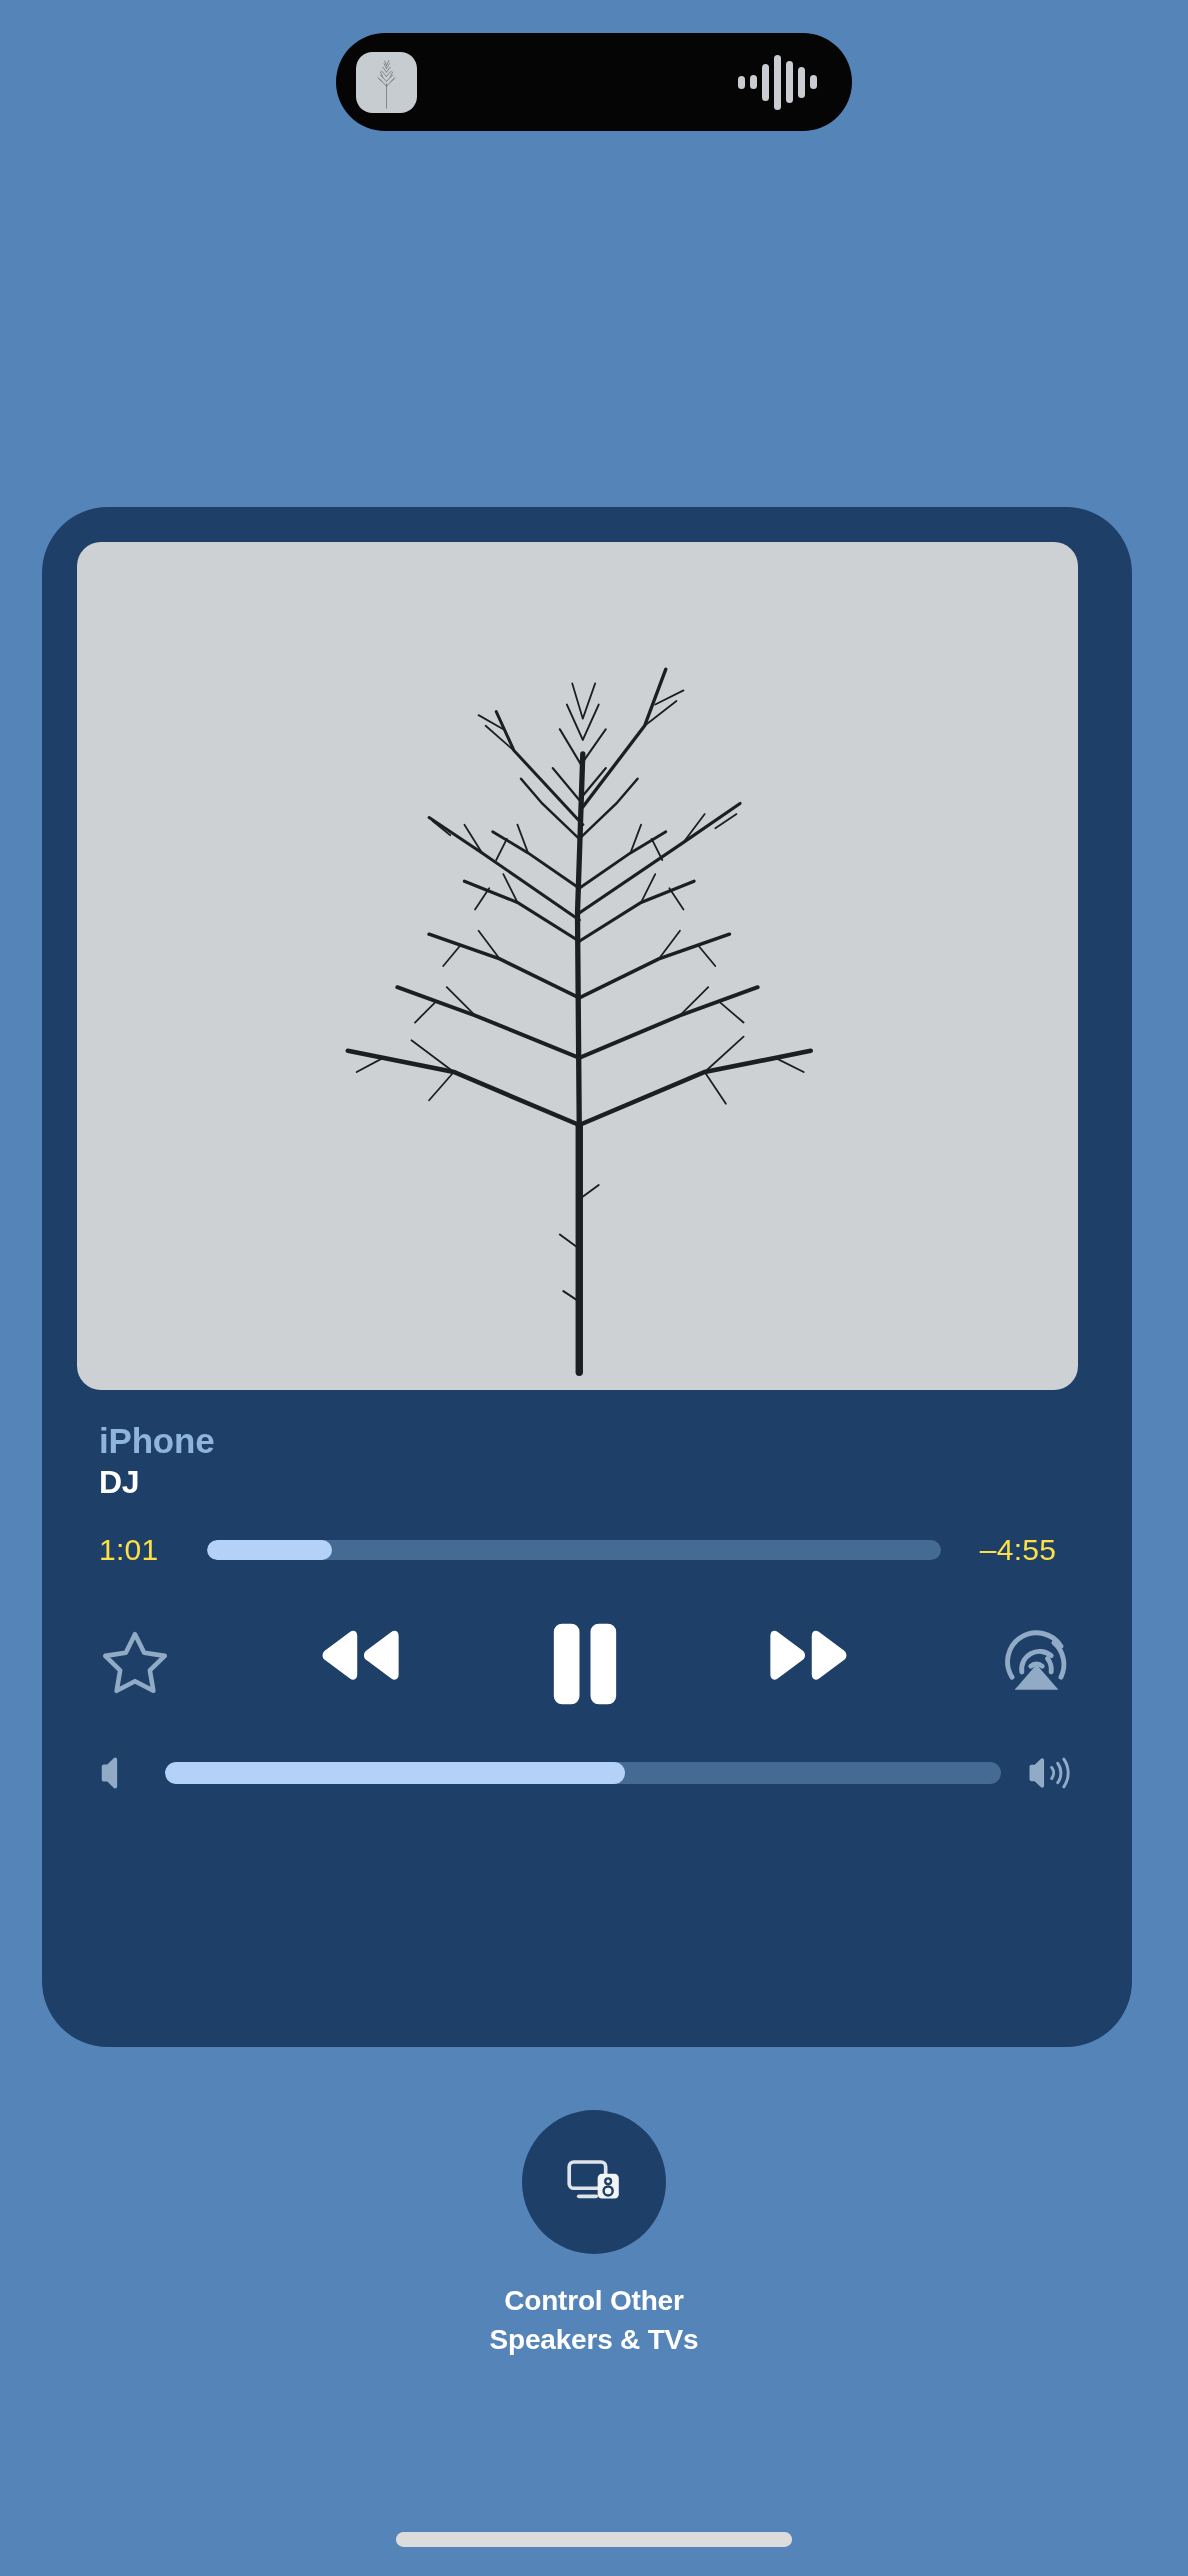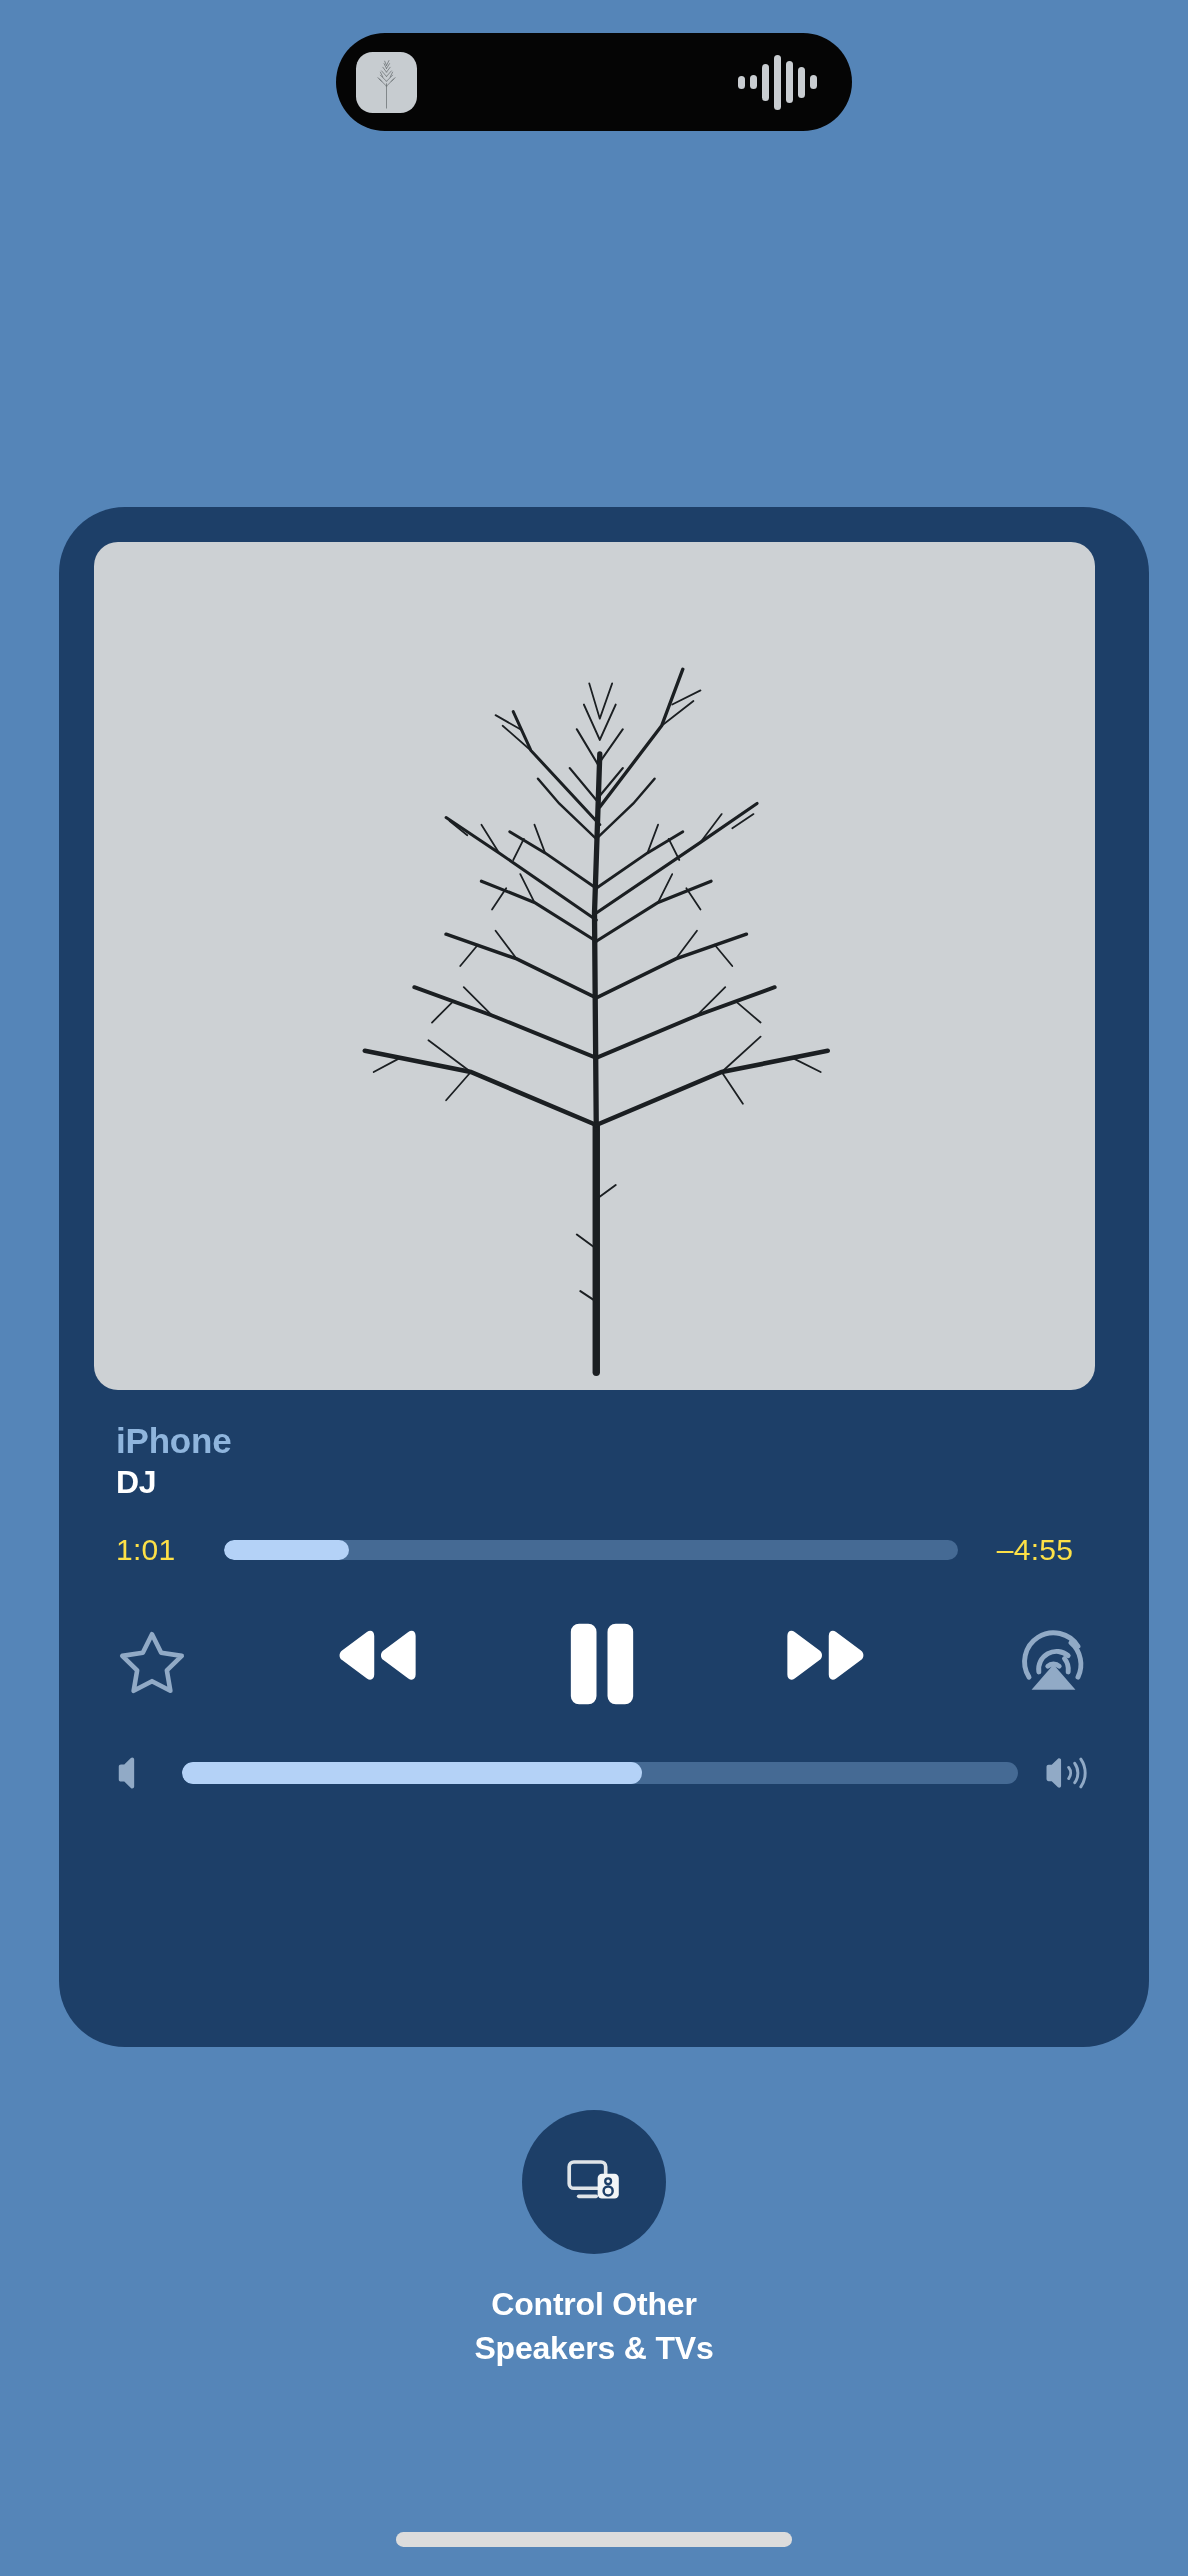--- a/index.html
+++ b/index.html
@@ -39,21 +39,21 @@
   #di-wave { display:flex; align-items:center; gap:4.6px; height:57px; }
   #di-wave i {
     display:block; width:7.4px;
     background:#c9cdd1;
     border-radius:3.7px;
   }
 
   
   #np-card {
     position:absolute;
-    left:59px; top:507px;
+    left:42px; top:507px;
     width:1090px; height:1540px;
     background:#1d3f68;
     border-radius:66px;
     box-shadow:0 0 0 0 transparent;
     padding:37px 35px 28px 35px;
   }
   #np-card-inner {
     position:absolute;
     left:35px; top:35px; right:35px; bottom:24px;
   }
@@ -146,21 +146,21 @@
   }
   #other-speakers-button {
     width:144px; height:144px;
     border-radius:50%;
     background:#1d3f68;
     display:flex; align-items:center; justify-content:center;
     border:none; cursor:pointer;
   }
   #other-speakers-label {
     margin-top:28px;
-    font-size:32px; font-weight:700;
+    font-size:28px; font-weight:700;
     color:#ffffff; text-align:center;
     line-height:1.38; letter-spacing:-0.2px;
     max-width:516px;
   }
 
   
   #home-indicator {
     position:absolute;
     left:50%; transform:translateX(-50%);
     bottom:29.5px;

